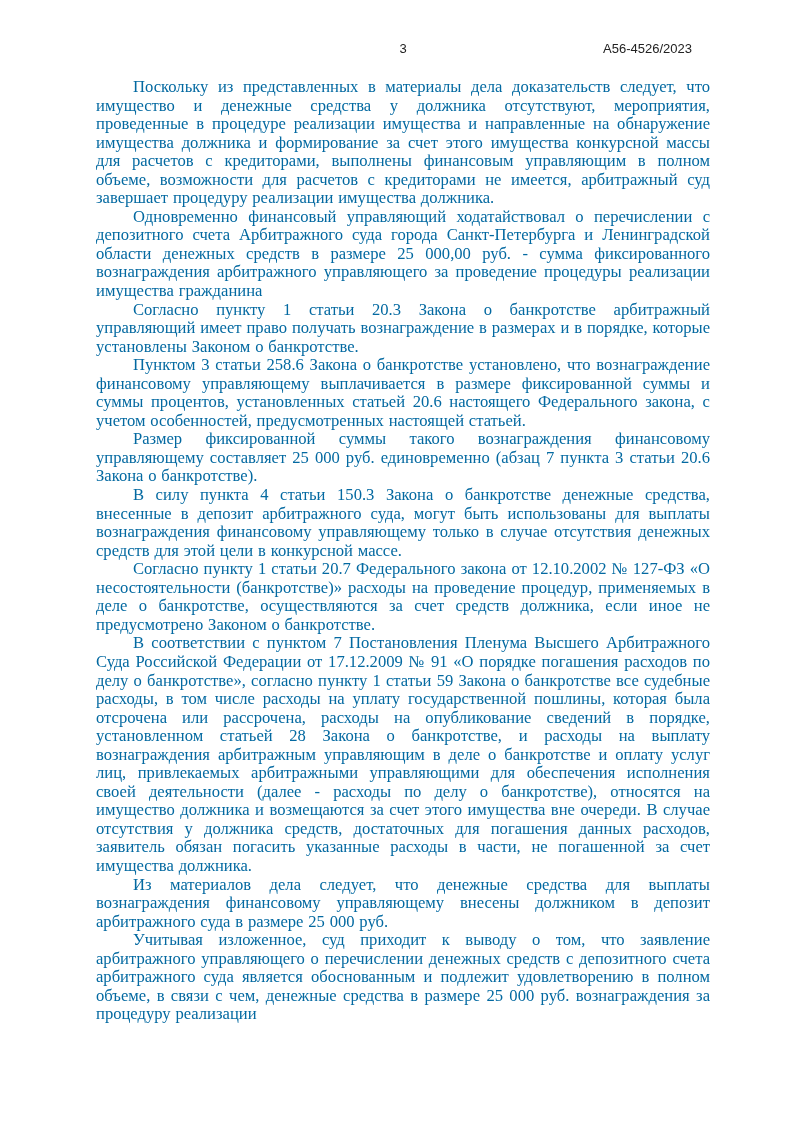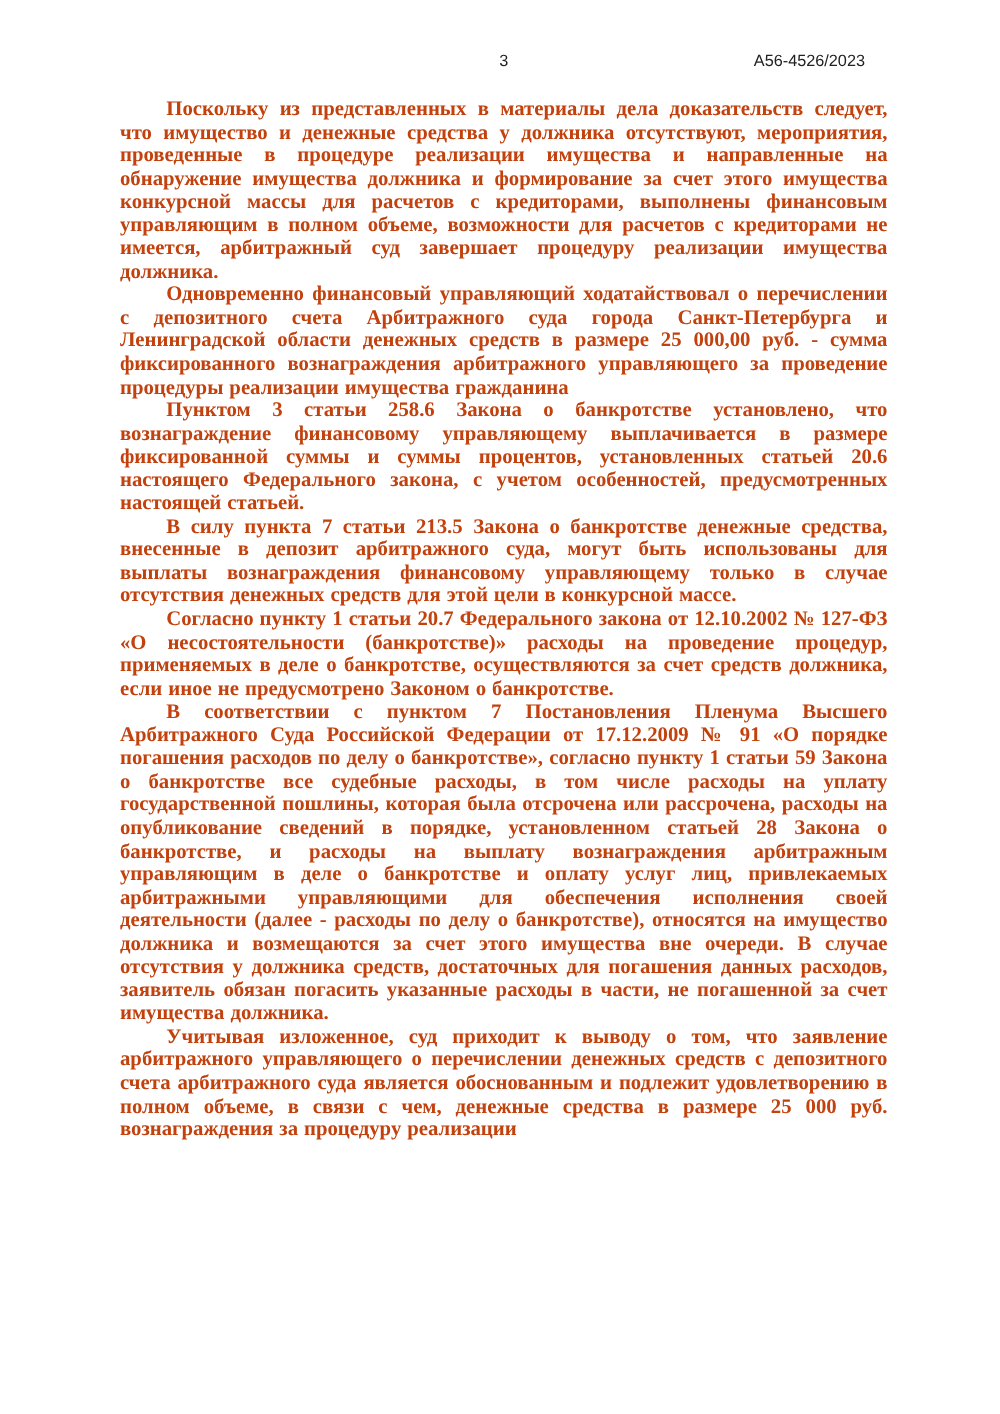--- a/index.html
+++ b/index.html
@@ -37,42 +37,44 @@
     white-space: nowrap;
   }
   .text-block {
     position: absolute;
     top: 78px;
     left: 96px;
     width: 614px;
     font-size: 16.6px;
     line-height: 18.55px;
     text-align: justify;
-    color: #c2410c;
-    font-weight: bold;
+    color: #0369a1;
   }
   .text-block p {
     margin: 0;
     text-indent: 37px;
     word-spacing: 0.04em;
   }
 </style>
 </head>
 <body>
 
 <div class="page">
 
   <div class="page-header">
     <span class="page-number">3</span>
     <span class="case-number">А56-4526/2023</span>
   </div>
 
   <div class="text-block">
     <p>Поскольку из представленных в материалы дела доказательств следует, что имущество и денежные средства у должника отсутствуют, мероприятия, проведенные в процедуре реализации имущества и направленные на обнаружение имущества должника и формирование за счет этого имущества конкурсной массы для расчетов с кредиторами, выполнены финансовым управляющим в полном объеме, возможности для расчетов с кредиторами не имеется, арбитражный суд завершает процедуру реализации имущества должника.</p>
     <p>Одновременно финансовый управляющий ходатайствовал о перечислении с депозитного счета Арбитражного суда города Санкт-Петербурга и Ленинградской области денежных средств в размере 25 000,00 руб. - сумма фиксированного вознаграждения арбитражного управляющего за проведение процедуры реализации имущества гражданина</p>
+    <p>Согласно пункту 1 статьи 20.3 Закона о банкротстве арбитражный управляющий имеет право получать вознаграждение в размерах и в порядке, которые установлены Законом о банкротстве.</p>
     <p>Пунктом 3 статьи 258.6 Закона о банкротстве установлено, что вознаграждение финансовому управляющему выплачивается в размере фиксированной суммы и суммы процентов, установленных статьей 20.6 настоящего Федерального закона, с учетом особенностей, предусмотренных настоящей статьей.</p>
-    <p>В силу пункта 7 статьи 213.5 Закона о банкротстве денежные средства, внесенные в депозит арбитражного суда, могут быть использованы для выплаты вознаграждения финансовому управляющему только в случае отсутствия денежных средств для этой цели в конкурсной массе.</p>
+    <p>Размер фиксированной суммы такого вознаграждения финансовому управляющему составляет 25 000 руб. единовременно (абзац 7 пункта 3 статьи 20.6 Закона о банкротстве).</p>
+    <p>В силу пункта 4 статьи 150.3 Закона о банкротстве денежные средства, внесенные в депозит арбитражного суда, могут быть использованы для выплаты вознаграждения финансовому управляющему только в случае отсутствия денежных средств для этой цели в конкурсной массе.</p>
     <p>Согласно пункту 1 статьи 20.7 Федерального закона от 12.10.2002 № 127-ФЗ «О несостоятельности (банкротстве)» расходы на проведение процедур, применяемых в деле о банкротстве, осуществляются за счет средств должника, если иное не предусмотрено Законом о банкротстве.</p>
     <p>В соответствии с пунктом 7 Постановления Пленума Высшего Арбитражного Суда Российской Федерации от 17.12.2009 № 91 «О порядке погашения расходов по делу о банкротстве», согласно пункту 1 статьи 59 Закона о банкротстве все судебные расходы, в том числе расходы на уплату государственной пошлины, которая была отсрочена или рассрочена, расходы на опубликование сведений в порядке, установленном статьей 28 Закона о банкротстве, и расходы на выплату вознаграждения арбитражным управляющим в деле о банкротстве и оплату услуг лиц, привлекаемых арбитражными управляющими для обеспечения исполнения своей деятельности (далее - расходы по делу о банкротстве), относятся на имущество должника и возмещаются за счет этого имущества вне очереди. В случае отсутствия у должника средств, достаточных для погашения данных расходов, заявитель обязан погасить указанные расходы в части, не погашенной за счет имущества должника.</p>
+    <p>Из материалов дела следует, что денежные средства для выплаты вознаграждения финансовому управляющему внесены должником в депозит арбитражного суда в размере 25 000 руб.</p>
     <p>Учитывая изложенное, суд приходит к выводу о том, что заявление арбитражного управляющего о перечислении денежных средств с депозитного счета арбитражного суда является обоснованным и подлежит удовлетворению в полном объеме, в связи с чем, денежные средства в размере 25 000  руб. вознаграждения за процедуру реализации</p>
   </div>
 
 </div>
 
 </body></html>

